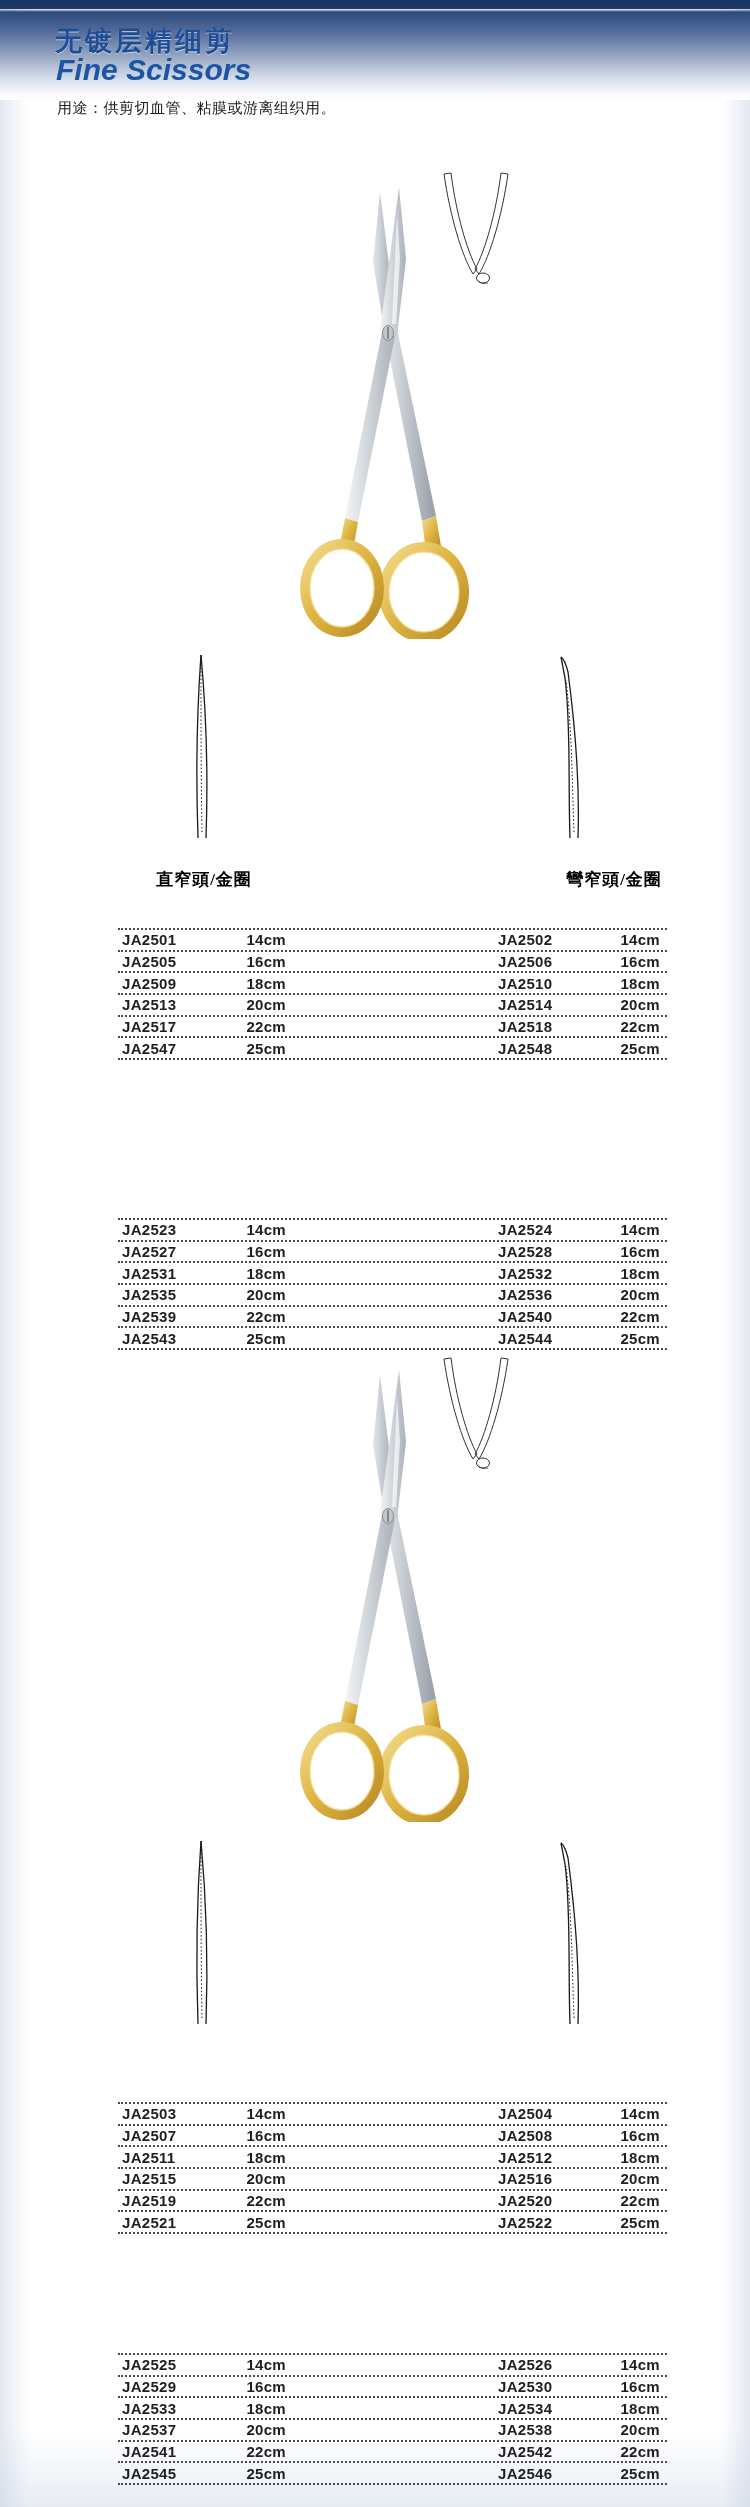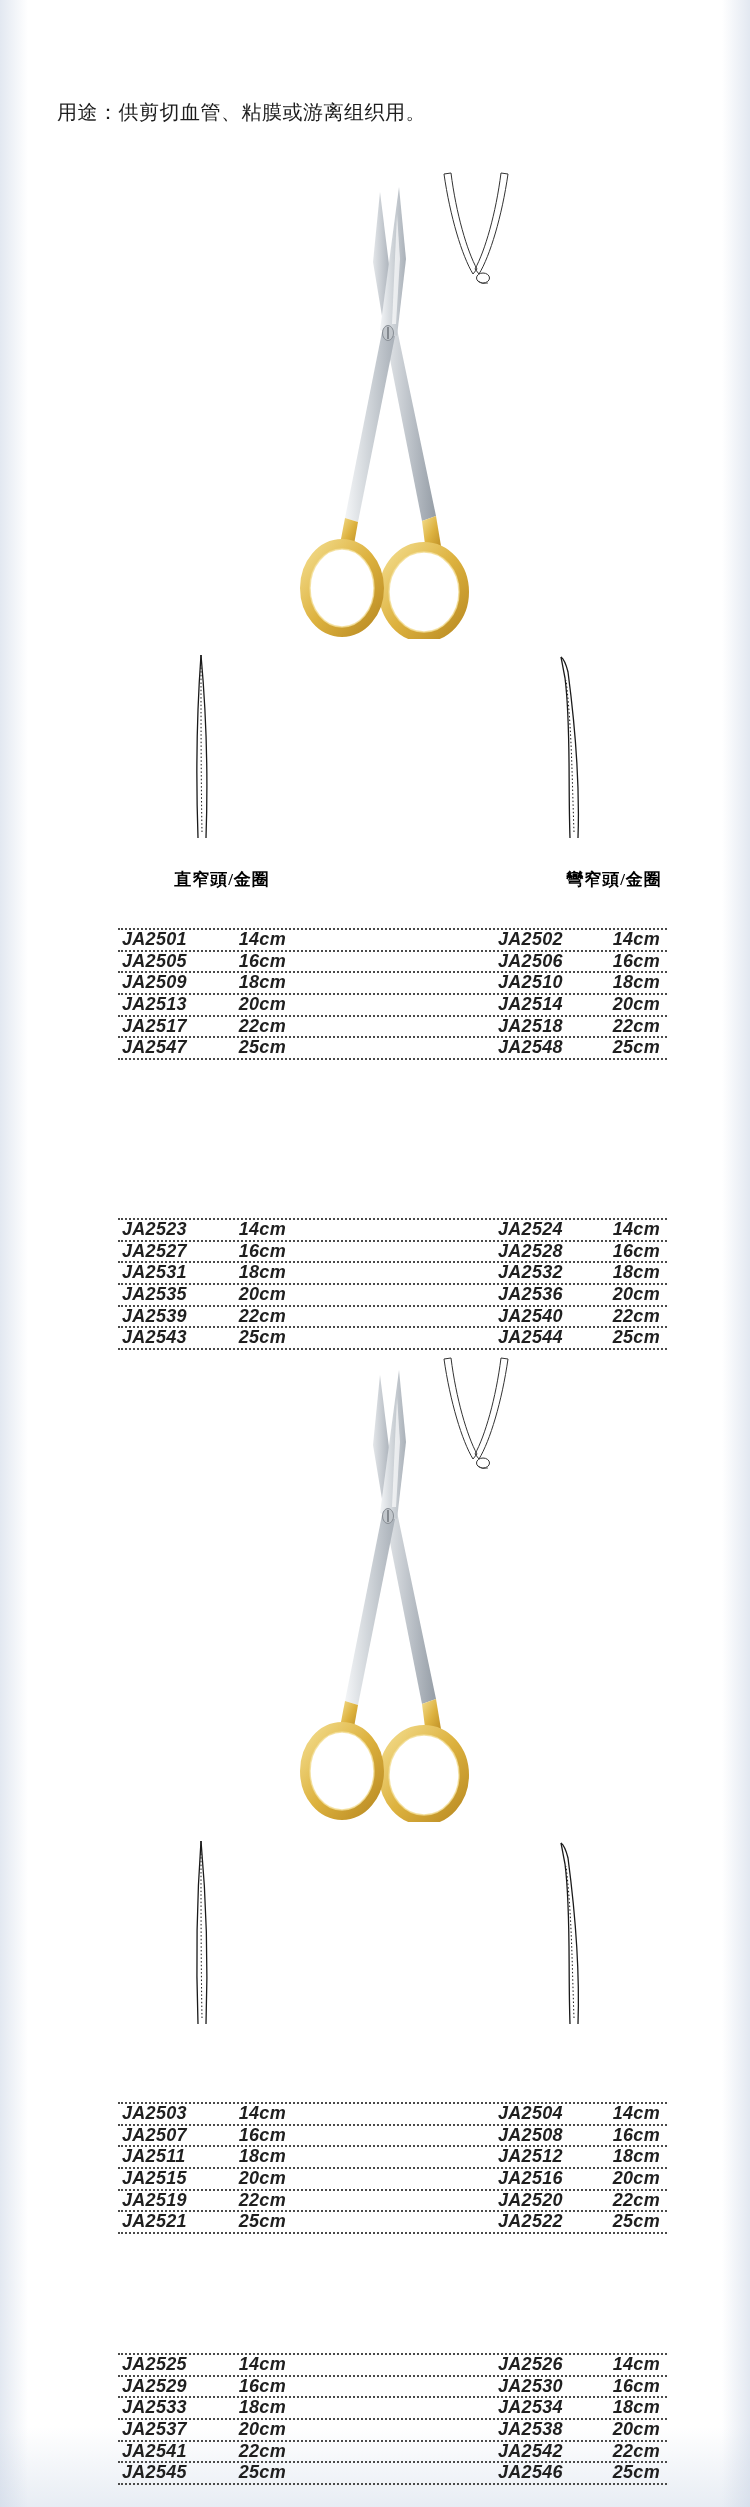--- a/index.html
+++ b/index.html
@@ -22,42 +22,42 @@
     position:absolute;left:55px;top:23px;
     font-size:27px;font-weight:bold;letter-spacing:3px;color:#1d4e95;
     text-shadow:0 1px 0 rgba(255,255,255,.55);
   }
   .title-en{
     position:absolute;left:56px;top:53px;
     font-size:30px;font-style:italic;font-weight:600;color:#1d55a5;
   }
   .usage{
     position:absolute;left:57px;top:99px;
-    font-size:20px;color:#1c1c1c;letter-spacing:.5px;
+    font-size:15px;color:#1c1c1c;letter-spacing:.5px;
   }
   
   .fig{position:absolute;}
   
   .sec-headers{position:absolute;left:0;width:750px;height:24px;}
   .sec-h{
     position:absolute;top:0;width:208px;text-align:center;
     font-family:"Liberation Serif",serif;font-weight:bold;font-size:17px;color:#000;
     letter-spacing:1px;white-space:nowrap;
   }
-  .sec-h.left{left:118px;}
+  .sec-h.left{left:100px;}
   .sec-h.right{left:510px;}
   
   .cat-table{
     position:absolute;left:118px;width:549px;
     border-bottom:2px dotted #4a4a4a;
   }
   .row{
-    box-sizing:border-box;height:21.7px;display:flex;align-items:flex-start;
+    box-sizing:border-box;height:21.7px;display:flex;align-items:center;
     border-top:2px dotted #4a4a4a;
-    font-style:italic;font-weight:bold;font-size:18px;color:#1f1f1f;
+    font-weight:bold;font-size:15px;color:#1f1f1f;
     letter-spacing:.3px;line-height:1;
   }
   .c{display:block;}
   .c1{width:94px;padding-left:4px;}
   .c2{width:70px;text-align:right;}
   .gap{flex:1;}
   .c3{width:90px;}
   .c4{width:72px;text-align:right;padding-right:7px;}
 </style>
 </head>
@@ -116,20 +116,24 @@
     <g id="g-tip-curved">
       <path d="M14,188 C12,130 15,75 9,28 C7,18 6,12 5,7" fill="none" stroke="#1a1a1a" stroke-width="1.3"></path>
       <path d="M22,188 C24,130 19,75 12,22 C10,14 8,9 5,7" fill="none" stroke="#1a1a1a" stroke-width="1.3"></path>
       <path d="M18,182 C16,130 16,80 10,30" fill="none" stroke="#1a1a1a" stroke-width="1" stroke-dasharray="1.5 2.2"></path>
     </g>
   </defs>
 </svg>
 
 <div class="page">
 
+  <div class="header-band">
+    <div class="title-zh">无镀层精细剪</div>
+    <div class="title-en">Fine Scissors</div>
+  </div>
   <div class="usage">用途：供剪切血管、粘膜或游离组织用。</div>
 
   <svg class="fig" style="left:300px;top:184px" width="170" height="455" viewBox="0 0 170 455">
       <use href="#g-scissors-main"></use>
     </svg>
   <svg class="fig" style="left:440px;top:171px" width="72" height="115" viewBox="0 0 72 115">
       <use href="#g-inset"></use>
     </svg>
   <svg class="fig" style="left:186px;top:650px" width="30" height="190" viewBox="0 0 30 190">
       <use href="#g-tip-straight"></use>

